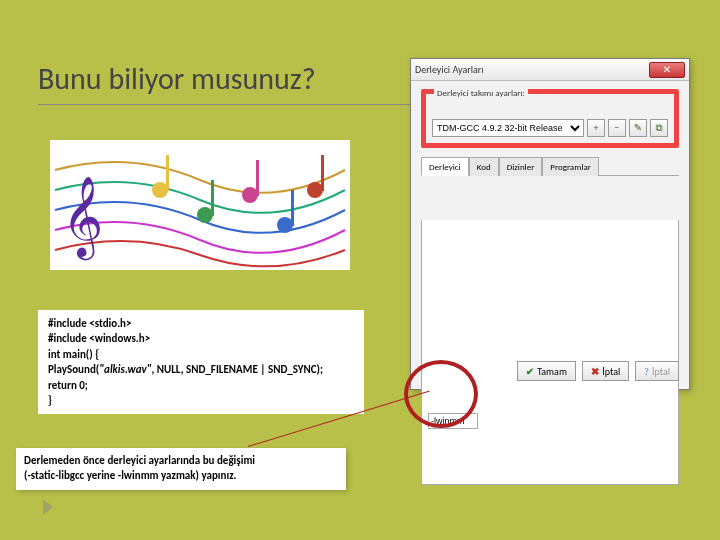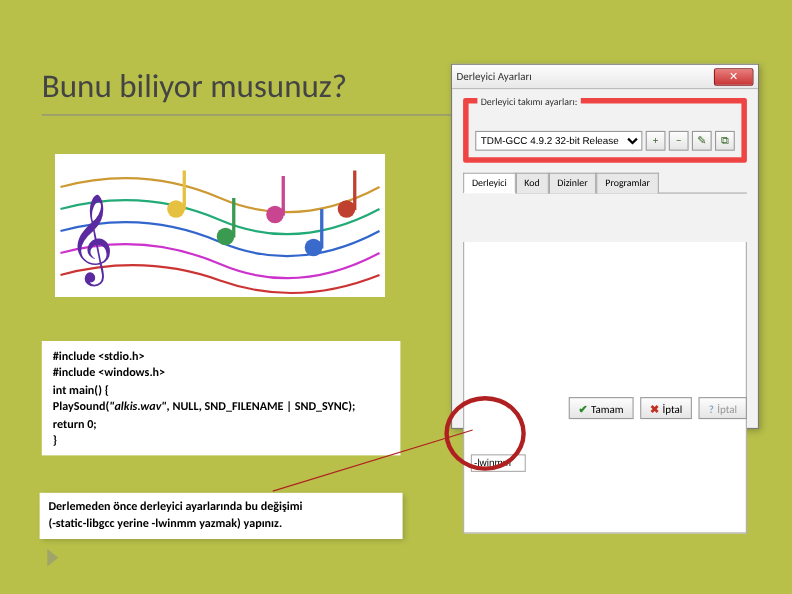--- a/index.html
+++ b/index.html
@@ -44,21 +44,21 @@
     background: #fff;
     padding: 6px 10px;
     font-size: 11px;
     line-height: 1.4;
     font-family: Calibri, Arial, sans-serif;
     font-weight: bold;
   }
   .code-block .italic { font-style: italic; font-weight: bold; }
   .note-box {
     position: absolute;
-    left: 36px;
+    left: 16px;
     top: 448px;
     width: 330px;
     background: #fff;
     padding: 6px 8px;
     font-size: 11px;
     line-height: 1.35;
     font-weight: bold;
     box-shadow: 2px 2px 5px rgba(0,0,0,0.2);
   }
   .arrow-tri {

